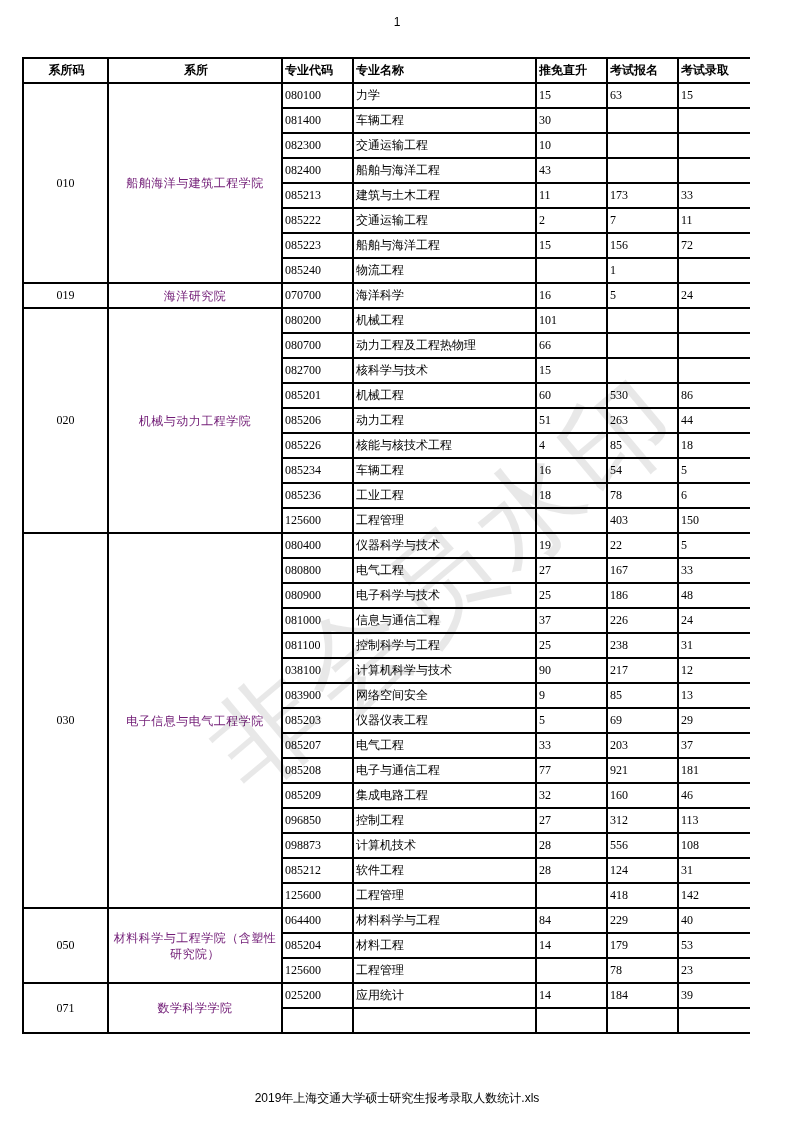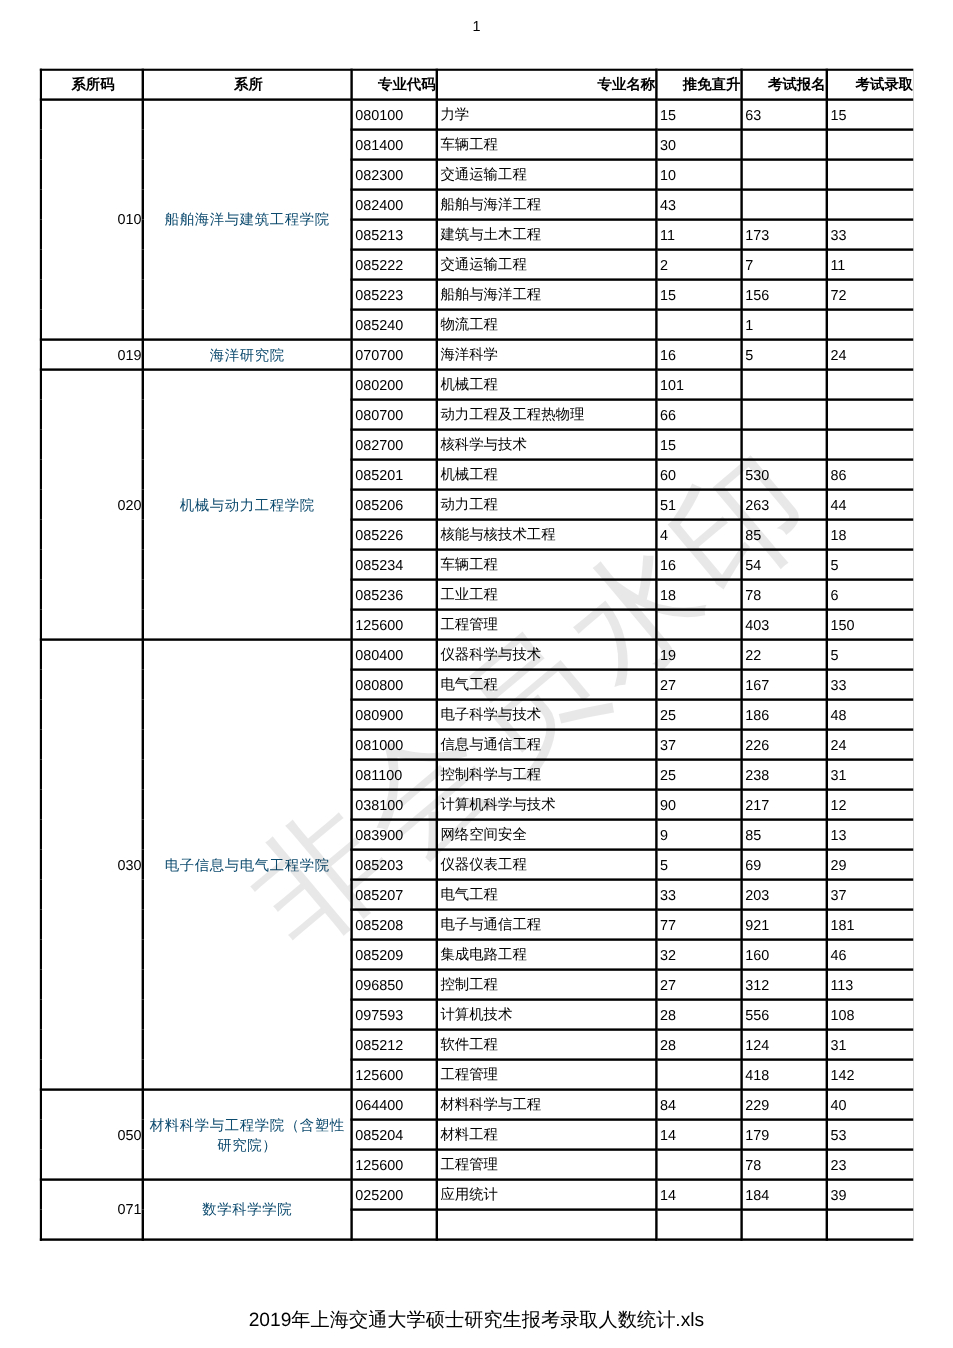--- a/index.html
+++ b/index.html
@@ -1,26 +1,26 @@
 <!DOCTYPE html>
 <html><head>
 <meta charset="utf-8">
 <style>
   html, body { margin:0; padding:0; background:#ffffff; }
   body { width:794px; height:1123px; position:relative; overflow:hidden;
          font-family:"Liberation Sans","DejaVu Sans",sans-serif; color:#000; }
   .page-num { position:absolute; top:15px; left:0; width:794px; text-align:center; font-size:12px; }
-  .sheet { position:absolute; left:33px; top:57px; width:728px; height:1024px; overflow:hidden; }
+  .sheet { position:absolute; left:22px; top:57px; width:728px; height:1024px; overflow:hidden;font-family:Liberation Serif, serif; }
   table { border-collapse:collapse; table-layout:fixed; width:728px; }
   td, th { border:2px solid #000; height:23px; padding:0 0 0 2px; font-size:12px; white-space:nowrap; overflow:hidden; vertical-align:middle; }
-  th { font-weight:bold; text-align:right; height:23px; }
+  th { font-weight:bold; text-align:left; height:23px; }
   th.c { text-align:center; }
-  td.dept-code { text-align:right; padding:0; }
-  td.dept-name { text-align:center; padding:0 2px; white-space:normal; line-height:16px; color:#0c4a6e; letter-spacing:0.5px; }
-  .footer { position:absolute; top:1090px; left:0; width:794px; text-align:center; font-size:16px; }
+  td.dept-code { text-align:center; padding:0; }
+  td.dept-name { text-align:center; padding:0 2px; white-space:normal; line-height:16px; color:#701a75; letter-spacing:0.5px; }
+  .footer { position:absolute; top:1090px; left:0; width:794px; text-align:center; font-size:12px; }
   .watermark { position:absolute; left:160px; top:390px; width:500px; height:340px; pointer-events:none; }
   .watermark span { position:absolute; left:0; top:120px; font-size:108px; color:rgba(0,0,0,0.09);
                     transform:rotate(-40deg); transform-origin:center; white-space:nowrap; letter-spacing:6px;
                     font-family:"DejaVu Sans",sans-serif; }
 </style>
 </head>
 <body>
 
 <div class="page-num">1</div>
 
@@ -259,21 +259,21 @@
           <td>46</td>
         </tr>
         <tr>
           <td>096850</td>
           <td>控制工程</td>
           <td>27</td>
           <td>312</td>
           <td>113</td>
         </tr>
         <tr>
-          <td>097593</td>
+          <td>098873</td>
           <td>计算机技术</td>
           <td>28</td>
           <td>556</td>
           <td>108</td>
         </tr>
         <tr>
           <td>085212</td>
           <td>软件工程</td>
           <td>28</td>
           <td>124</td>

